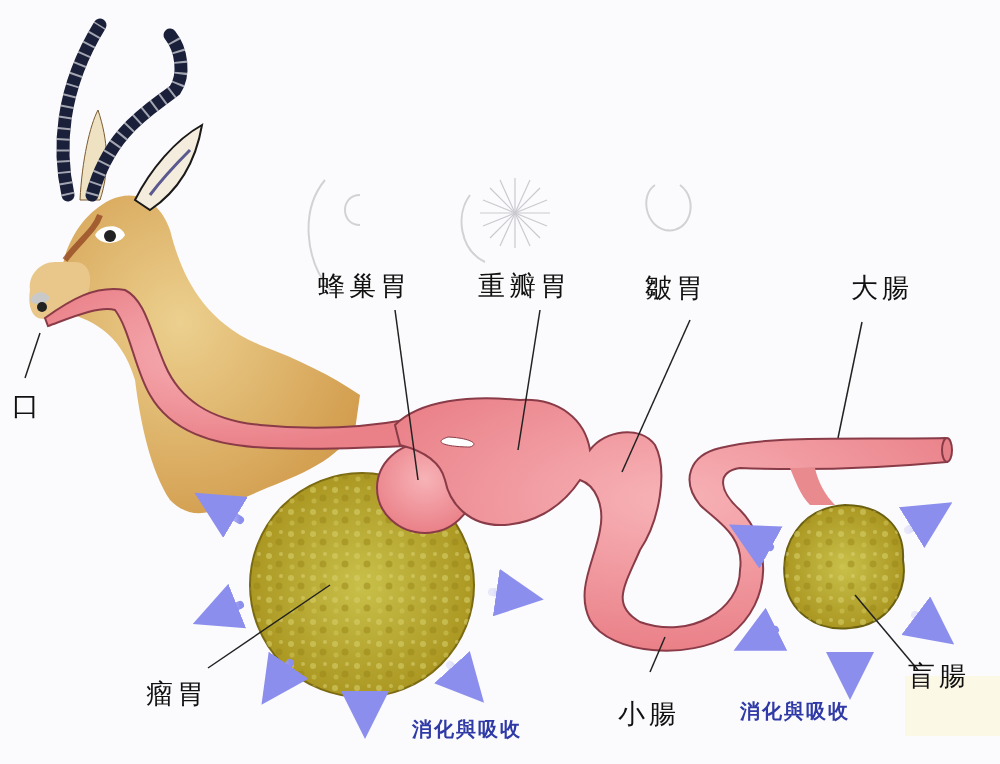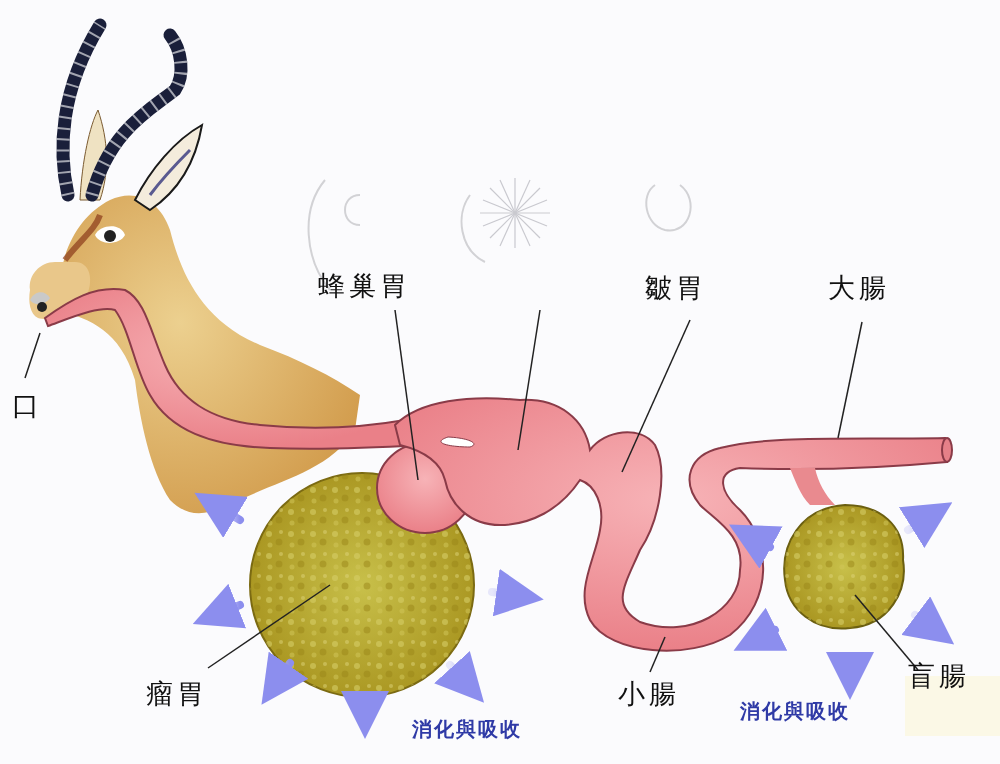--- a/index.html
+++ b/index.html
@@ -124,21 +124,22 @@
       <line x1="770" y1="547" x2="750" y2="536"></line>
       <line x1="908" y1="530" x2="932" y2="515"></line>
       <line x1="775" y1="630" x2="755" y2="640"></line>
       <line x1="850" y1="650" x2="850" y2="676"></line>
       <line x1="915" y1="615" x2="935" y2="630"></line>
     </g>
   </svg>
 
   <div class="label" style="left:12px; top:388px;">口</div>
   <div class="label" style="left:318px; top:268px;">蜂巢胃</div>
+  <div class="label" style="left:478px; top:268px;">重瓣胃</div>
   <div class="label" style="left:645px; top:270px;">皺胃</div>
-  <div class="label" style="left:828px; top:270px;">大腸</div>
+  <div class="label" style="left:851px; top:270px;">大腸</div>
   <div class="label" style="left:146px; top:676px;">瘤胃</div>
-  <div class="label" style="left:618px; top:676px;">小腸</div>
+  <div class="label" style="left:618px; top:696px;">小腸</div>
   <div class="label" style="left:908px; top:658px;">盲腸</div>
 
   <div class="blue-label" style="left:412px; top:716px;">消化與吸收</div>
   <div class="blue-label" style="left:740px; top:698px;">消化與吸收</div>
 </div>
 
 </body></html>

